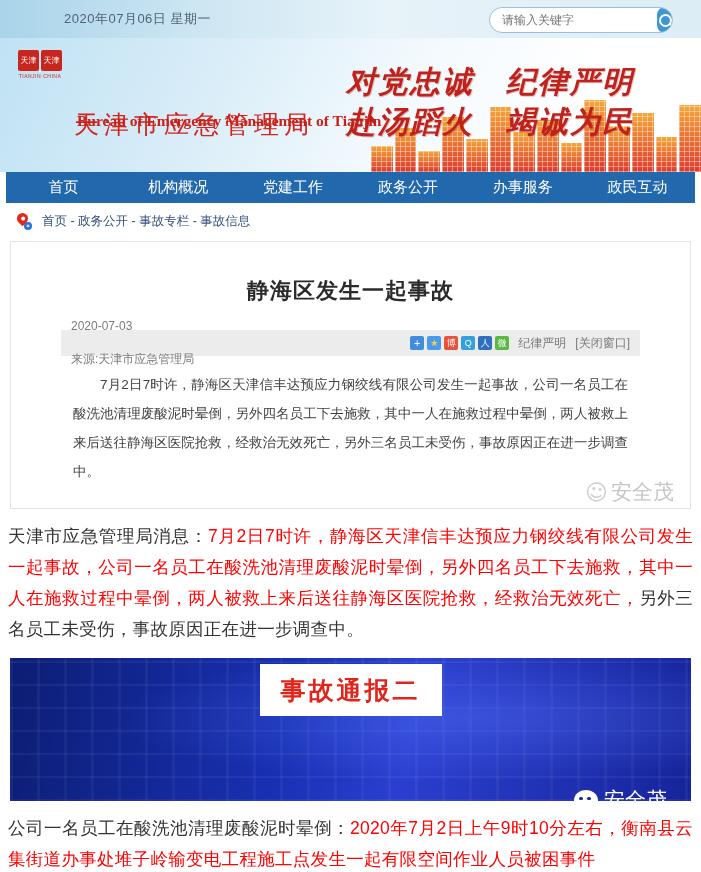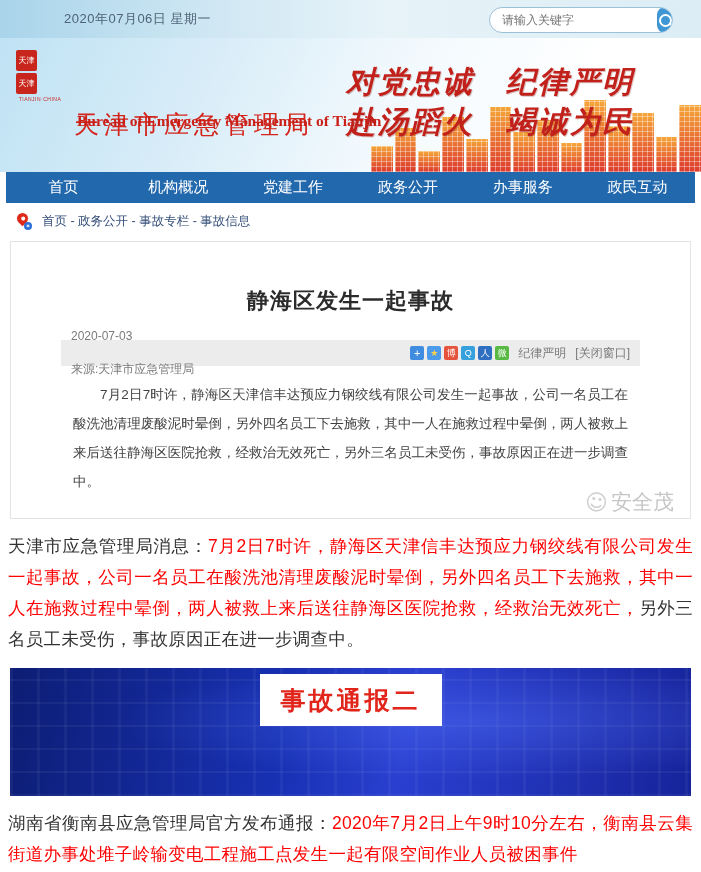--- a/index.html
+++ b/index.html
@@ -11,21 +11,21 @@
   .topbar-date{margin-left:64px;font-size:13px;color:#4e6377;letter-spacing:.5px;}
   .searchbox{position:absolute;right:28px;top:7px;width:182px;height:24px;background:#fff;border:1px solid #9cc0d6;border-radius:13px;display:flex;align-items:center;overflow:hidden;}
   .searchbox input{flex:1;border:none;outline:none;font-size:12px;color:#555;padding:0 0 0 12px;background:transparent;font-family:"Liberation Sans",sans-serif;}
   .search-btn{width:36px;height:26px;margin-right:-1px;border:none;border-radius:13px;background:#3e97d4;cursor:pointer;display:flex;align-items:center;justify-content:center;padding:0;}
   .mag{width:9px;height:9px;border:2px solid #fff;border-radius:50%;position:relative;display:inline-block;}
   .mag::after{content:"";position:absolute;left:8px;top:8px;width:5px;height:2px;background:#fff;transform:rotate(45deg);border-radius:1px;}
 
   
   .masthead{height:134px;position:relative;background:linear-gradient(115deg,#bfe2f4 0%,#d9edf8 30%,#f2f9fd 55%,#ffffff 80%);overflow:hidden;}
   .seal{position:absolute;left:16px;top:12px;width:48px;text-align:center;}
-  .stamps{display:flex;gap:2px;justify-content:center;flex-direction:column;}
+  .stamps{display:flex;gap:2px;justify-content:center;}
   .stamp{width:21px;height:21px;background:#c8261c;color:#fff;font-family:"DejaVu Serif",serif;font-size:8px;line-height:10px;display:flex;align-items:center;justify-content:center;border-radius:2px;white-space:pre-wrap;word-break:break-all;padding:1px;box-sizing:border-box;}
   .seal-caption{margin-top:2px;font-size:5px;color:#c8261c;letter-spacing:.5px;}
   .brand-cn{position:absolute;left:74px;top:26px;font-size:25px;font-weight:400;color:#d4251c;letter-spacing:5px;margin-top:44px;}
   .brand-en{position:absolute;left:77px;top:74px;font-size:15.5px;font-weight:bold;color:#cb2018;font-family:"Liberation Serif",serif;}
   .slogan{position:absolute;right:21px;top:24px;width:334px;z-index:2;color:#c2211b;font-family:"DejaVu Serif",serif;font-weight:bold;font-style:italic;font-size:30px;letter-spacing:2px;text-shadow:1px 1px 0 rgba(120,20,10,.25);line-height:40px;white-space:nowrap;}
   .skyline{position:absolute;right:0;bottom:0;width:330px;height:76px;display:flex;align-items:flex-end;gap:2px;z-index:1;opacity:.9;}
   .skyline i{flex:1;display:block;background-image:repeating-linear-gradient(0deg,rgba(255,255,255,.38) 0 1px,transparent 1px 5px),repeating-linear-gradient(90deg,rgba(255,255,255,.38) 0 1px,transparent 1px 5px),linear-gradient(to top,#da2718,#f59d24);}
   .skyline i:nth-child(1){height:34%}.skyline i:nth-child(2){height:58%}.skyline i:nth-child(3){height:28%}
   .skyline i:nth-child(4){height:72%}.skyline i:nth-child(5){height:44%}.skyline i:nth-child(6){height:86%}
   .skyline i:nth-child(7){height:52%}.skyline i:nth-child(8){height:68%}.skyline i:nth-child(9){height:38%}
@@ -39,21 +39,21 @@
   
   .breadcrumb{height:28px;display:flex;align-items:center;padding-left:16px;gap:10px;margin-top:4px;}
   .pin-wrap{position:relative;width:16px;height:16px;}
   .pin{position:absolute;left:1px;top:0;width:11px;height:11px;background:#df2a1b;border-radius:50% 50% 50% 0;transform:rotate(-45deg);}
   .pin::after{content:"";position:absolute;left:3.5px;top:3.5px;width:4px;height:4px;border-radius:50%;background:#fff;}
   .pin-badge{position:absolute;right:0;bottom:-1px;width:8px;height:8px;border-radius:50%;background:#2a6fd6;color:#fff;font-size:6px;line-height:8px;text-align:center;}
   .crumb-text{font-size:12.5px;color:#36507a;cursor:pointer;}
 
   
   .article-box{margin:6px 10px 0;border:1px solid #e3e3e3;position:relative;padding-bottom:22px;background:#fff;}
-  .article-title{margin:44px 0 0;text-align:center;font-size:22px;font-weight:bold;color:#2b2b2b;letter-spacing:1px;}
+  .article-title{margin:34px 0 0;text-align:center;font-size:22px;font-weight:bold;color:#2b2b2b;letter-spacing:1px;}
   .meta{margin:24px 50px 0;background:#ececec;height:26px;display:flex;align-items:center;justify-content:space-between;padding:0 10px;font-size:12px;color:#7a7a7a;}
   .meta-left{display:flex;gap:18px;flex-direction:column;}
   .meta-right{display:flex;align-items:center;gap:9px;}
   .share-icons{display:flex;gap:3px;}
   .sicon{width:14px;height:14px;border-radius:2px;color:#fff;font-size:9px;line-height:14px;text-align:center;cursor:pointer;overflow:hidden;}
   .sicon.i1{background:#3f8ce0;font-size:11px;}
   .sicon.i2{background:#4c9aeb;color:#ffd24a;}
   .sicon.i3{background:#e6533c;}
   .sicon.i4{background:#35a0dc;}
   .sicon.i5{background:#2f6fc1;}
@@ -62,21 +62,21 @@
   .article-body{margin:14px 62px 0;font-size:13.5px;color:#3f3f3f;line-height:29px;text-indent:2em;text-align:justify;}
   .watermark{position:absolute;right:16px;bottom:2px;display:flex;align-items:center;gap:3px;color:#c6c6c6;font-size:21px;}
   .watermark .face{font-size:22px;color:#cfcfcf;transform:rotate(8deg);font-family:"DejaVu Sans",sans-serif;}
 
   
   .summary{margin:12px 8px 0;font-size:17.5px;line-height:31px;text-align:justify;letter-spacing:.3px;}
   .t-dark{color:#333;}
   .t-red{color:#fe0202;}
 
   
-  .banner{margin:13px 10px 0;height:128px;position:relative;overflow:hidden;background:radial-gradient(ellipse at 68% 42%,rgba(90,120,255,.38),transparent 55%),repeating-linear-gradient(90deg,rgba(255,255,255,.045) 0 3px,transparent 3px 27px),repeating-linear-gradient(0deg,rgba(255,255,255,.05) 0 2px,transparent 2px 23px),linear-gradient(100deg,#0d1d74 0%,#1730b2 40%,#2a3fd0 58%,#16249a 100%);font-family:Liberation Mono, monospace;}
+  .banner{margin:13px 10px 0;height:143px;position:relative;overflow:hidden;background:radial-gradient(ellipse at 68% 42%,rgba(90,120,255,.38),transparent 55%),repeating-linear-gradient(90deg,rgba(255,255,255,.045) 0 3px,transparent 3px 27px),repeating-linear-gradient(0deg,rgba(255,255,255,.05) 0 2px,transparent 2px 23px),linear-gradient(100deg,#0d1d74 0%,#1730b2 40%,#2a3fd0 58%,#16249a 100%);font-family:Liberation Mono, monospace;}
   .badge{position:absolute;top:6px;left:50%;transform:translateX(-50%);width:182px;height:52px;background:#fff;display:flex;align-items:center;justify-content:center;font-size:25px;font-weight:bold;color:#e1251b;letter-spacing:3px;}
   .banner-title{position:absolute;top:80px;left:0;width:100%;text-align:center;color:#fff;font-size:35px;font-weight:bold;letter-spacing:1px;text-shadow:0 2px 5px rgba(0,0,0,.4);}
   .banner-mark{position:absolute;right:24px;top:128px;display:flex;align-items:center;gap:6px;color:#fff;font-size:21px;}
   .wc{width:24px;height:21px;background:#fff;border-radius:50% 50% 46% 50%;position:relative;display:inline-block;}
   .wc::before{content:"";position:absolute;left:5px;top:7px;width:3.5px;height:3.5px;border-radius:50%;background:#17279d;box-shadow:8px 0 0 #17279d;}
   .wc::after{content:"";position:absolute;right:-4px;bottom:-2px;width:12px;height:10px;background:#fff;border-radius:50%;}
 </style>
 </head>
 <body>
 
@@ -171,15 +171,15 @@
   <p class="summary"><span class="t-dark">天津市应急管理局消息：</span><span class="t-red">7月2日7时许，静海区天津信丰达预应力钢绞线有限公司发生一起事故，公司一名员工在酸洗池清理废酸泥时晕倒，另外四名员工下去施救，其中一人在施救过程中晕倒，两人被救上来后送往静海区医院抢救，经救治无效死亡，</span><span class="t-dark">另外三名员工未受伤，事故原因正在进一步调查中。</span></p>
 
   <div class="banner">
     <div class="badge">事故通报二</div>
     <div class="banner-mark">
       <span class="wc"></span>
       <span>安全茂</span>
     </div>
   </div>
 
-  <p class="summary"><span class="t-dark">湖南省衡南县应急管理局官方发布通报：</span><span class="t-red">2020年7月2日上午9时10分左右，衡南县云集街道办事处堆子岭输变电工程施工点发生一起有限空间作业人员被困事件</span></p>
+  <p class="summary"><span class="t-dark">公司一名员工在酸洗池清理废酸泥时晕倒：</span><span class="t-red">2020年7月2日上午9时10分左右，衡南县云集街道办事处堆子岭输变电工程施工点发生一起有限空间作业人员被困事件</span></p>
 
 </div>
 
 </body></html>

